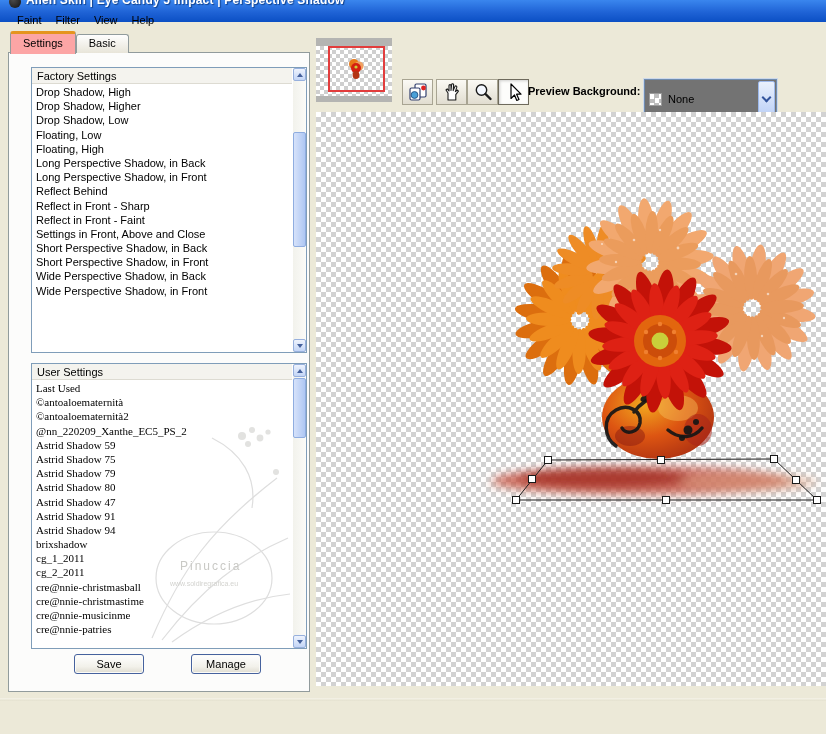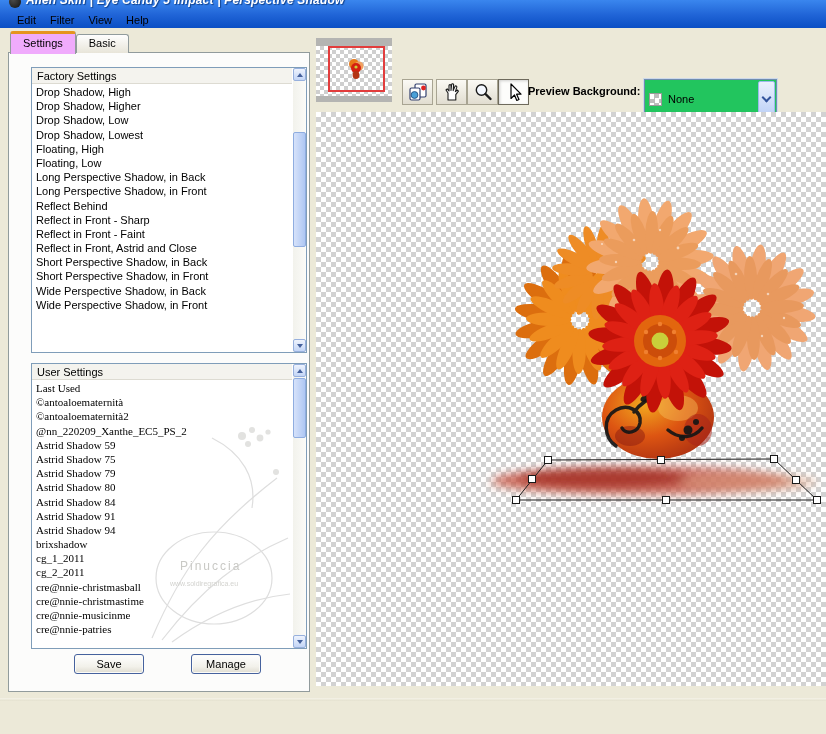--- a/index.html
+++ b/index.html
@@ -4,34 +4,34 @@
 <style>
   html,body{margin:0;padding:0;}
   body{
     width:826px;height:734px;position:relative;overflow:hidden;
     background:#ece9d8;
     font-family:"Liberation Sans","DejaVu Sans",sans-serif;
     font-size:11px;color:#000;
     -webkit-font-smoothing:antialiased;
   }
   
-  .titlebar{position:absolute;left:0;top:0;width:826px;height:28px;overflow:hidden;
-    background:linear-gradient(180deg,#3a86ee 0%,#1f63d6 55%,#0b4fc4 100%);font-style:italic;}
+  .titlebar{position:absolute;left:0;top:0;width:826px;height:22px;overflow:hidden;
+    background:linear-gradient(180deg,#3a86ee 0%,#1f63d6 55%,#0b4fc4 100%);}
   .titlebar .ticon{position:absolute;left:9px;top:-4px;width:12px;height:12px;border-radius:50%;
     background:radial-gradient(circle at 35% 35%,#4a4a4a,#111);}
   .titlebar .ttext{position:absolute;left:26px;top:-7px;color:#fff;font-weight:bold;
     font-size:12px;letter-spacing:.2px;text-shadow:1px 1px 1px #10408c;white-space:nowrap;}
   
   .menubar{position:absolute;left:0;top:10px;width:826px;height:19px;display:flex;align-items:center;padding-left:10px;}
   .menu-item{padding:2px 7px;cursor:default;}
   
   .tabs{position:absolute;left:10px;top:31px;height:22px;display:flex;align-items:flex-end;z-index:3;}
   .tab{border:1px solid #919b9c;border-bottom:none;border-radius:3px 3px 0 0;
     padding:0 12px;height:18px;line-height:17px;background:linear-gradient(#fefefe,#e8e5d9);cursor:default;}
-  .tab.active{height:20px;line-height:19px;background:#f0abfc;border-top:3px solid #e5941e;position:relative;z-index:4;margin-bottom:-1px;margin-top:36px;}
+  .tab.active{height:20px;line-height:19px;background:#fca5a5;border-top:3px solid #e5941e;position:relative;z-index:4;margin-bottom:-1px;margin-top:36px;}
   
   .tabpage{position:absolute;left:8px;top:52px;width:302px;height:640px;background:#fcfcfb;
     border:1px solid #919b9c;box-sizing:border-box;z-index:2;}
   
   .listbox{position:absolute;background:#fff;border:1px solid #7f9db9;box-sizing:border-box;}
   .listbox.factory{left:30px;top:66px;width:276px;height:286px;}
   .listbox.user{left:30px;top:362px;width:276px;height:286px;}
   .lb-header{position:absolute;left:0;top:0;right:14px;height:16px;background:#f4f3ee;
     border-bottom:1px solid #dddbd2;padding:2px 0 4px 5px;box-sizing:border-box;z-index:2;}
   .lb-items{position:absolute;left:0;top:17px;right:14px;bottom:0;overflow:hidden;z-index:1;}
@@ -60,21 +60,21 @@
   .nav .band{position:absolute;left:0;right:0;background:#b4b4b2;}
   .nav .band.t{top:0;height:8px;} .nav .band.b{bottom:0;height:6px;}
   .nav .vrect{position:absolute;left:12px;top:8px;width:57px;height:46px;border:2px solid #e23c3c;box-sizing:border-box;}
   
   .tool{position:absolute;top:79px;width:31px;height:26px;box-sizing:border-box;
     background:linear-gradient(#fbfaf5,#e1ddd0);border:1px solid #a8a492;
     display:flex;align-items:center;justify-content:center;cursor:pointer;}
   .tool.active{background:#fdfdfb;border:1px solid #6e6a5c;box-shadow:inset 1px 1px 3px rgba(0,0,0,.18);}
   .pblabel{position:absolute;left:528px;top:85px;font-weight:bold;}
   .combo{position:absolute;left:644px;top:79px;width:133px;height:40px;box-sizing:border-box;
-    background:#22c55e;border:1px solid #6f8cb0;box-shadow:0 0 0 1px #cdd9ea;display:flex;align-items:center;}
+    background:#737373;border:1px solid #6f8cb0;box-shadow:0 0 0 1px #cdd9ea;display:flex;align-items:center;}
   .combo .cicon{width:13px;height:13px;margin:0 6px 0 4px;border:1px solid #9a9a9a;box-sizing:border-box;
     background:repeating-conic-gradient(#bdbdbd 0% 25%,#ffffff 0% 50%) 0 0/9px 9px;}
   .combo .dbtn{position:absolute;right:1px;top:1px;bottom:1px;width:17px;border-radius:2px;
     background:linear-gradient(#eaf1fd,#bcd0f6);border:1px solid #9db9ec;box-sizing:border-box;
     display:flex;align-items:center;justify-content:center;}
   .chev{width:5px;height:5px;border-right:2px solid #33549c;border-bottom:2px solid #33549c;
     transform:rotate(45deg);margin-top:-3px;}
   
   .canvas{position:absolute;left:316px;top:112px;width:510px;height:574px;
     background:repeating-conic-gradient(#d2d2d2 0% 25%,#ffffff 0% 50%) 0 0/10px 10px;}
@@ -86,49 +86,48 @@
 </head>
 <body>
 
 <div class="titlebar">
   <span class="ticon"></span>
   <span class="ttext">Alien Skin | Eye Candy 5 Impact | Perspective Shadow</span>
 </div>
 
 <div class="menubar">
 
-<span class="menu-item">Edit</span>
+<span class="menu-item">Faint</span>
     <span class="menu-item">Filter</span>
     <span class="menu-item">View</span>
     <span class="menu-item">Help</span>
   </div>
 
 <div class="tabs">
   <div class="tab active">Settings</div>
   <div class="tab">Basic</div>
 </div>
 
 <div class="tabpage">
 
   <div class="listbox factory" style="left:22px;top:14px;">
     <div class="lb-header">Factory Settings</div>
     <div class="lb-items">
 
     <div class="lb-item">Drop Shadow, High</div>
         <div class="lb-item">Drop Shadow, Higher</div>
         <div class="lb-item">Drop Shadow, Low</div>
-        <div class="lb-item">Drop Shadow, Lowest</div>
+        <div class="lb-item">Floating, Low</div>
         <div class="lb-item">Floating, High</div>
-        <div class="lb-item">Floating, Low</div>
         <div class="lb-item">Long Perspective Shadow, in Back</div>
         <div class="lb-item">Long Perspective Shadow, in Front</div>
         <div class="lb-item">Reflect Behind</div>
         <div class="lb-item">Reflect in Front - Sharp</div>
         <div class="lb-item">Reflect in Front - Faint</div>
-        <div class="lb-item">Reflect in Front, Astrid and Close</div>
+        <div class="lb-item">Settings in Front, Above and Close</div>
         <div class="lb-item">Short Perspective Shadow, in Back</div>
         <div class="lb-item">Short Perspective Shadow, in Front</div>
         <div class="lb-item">Wide Perspective Shadow, in Back</div>
         <div class="lb-item">Wide Perspective Shadow, in Front</div>
       </div>
     <div class="sb">
       <div class="sb-btn up">
           <span class="arr up"></span>
         </div>
       <div class="sb-thumb" style="top:64px;height:115px;"></div>
@@ -162,21 +161,21 @@
     <div class="lb-items" style="background:transparent;font-family:Liberation Serif, serif;">
 
     <div class="lb-item">Last Used</div>
         <div class="lb-item">©antoaloematernità</div>
         <div class="lb-item">©antoaloematernità2</div>
         <div class="lb-item">@nn_220209_Xanthe_EC5_PS_2</div>
         <div class="lb-item">Astrid Shadow 59</div>
         <div class="lb-item">Astrid Shadow 75</div>
         <div class="lb-item">Astrid Shadow 79</div>
         <div class="lb-item">Astrid Shadow 80</div>
-        <div class="lb-item">Astrid Shadow 84</div>
+        <div class="lb-item">Astrid Shadow 47</div>
         <div class="lb-item">Astrid Shadow 91</div>
         <div class="lb-item">Astrid Shadow 94</div>
         <div class="lb-item">brixshadow</div>
         <div class="lb-item">cg_1_2011</div>
         <div class="lb-item">cg_2_2011</div>
         <div class="lb-item">cre@nnie-christmasball</div>
         <div class="lb-item">cre@nnie-christmastime</div>
         <div class="lb-item">cre@nnie-musicinme</div>
         <div class="lb-item">cre@nnie-patries</div>
       </div>

